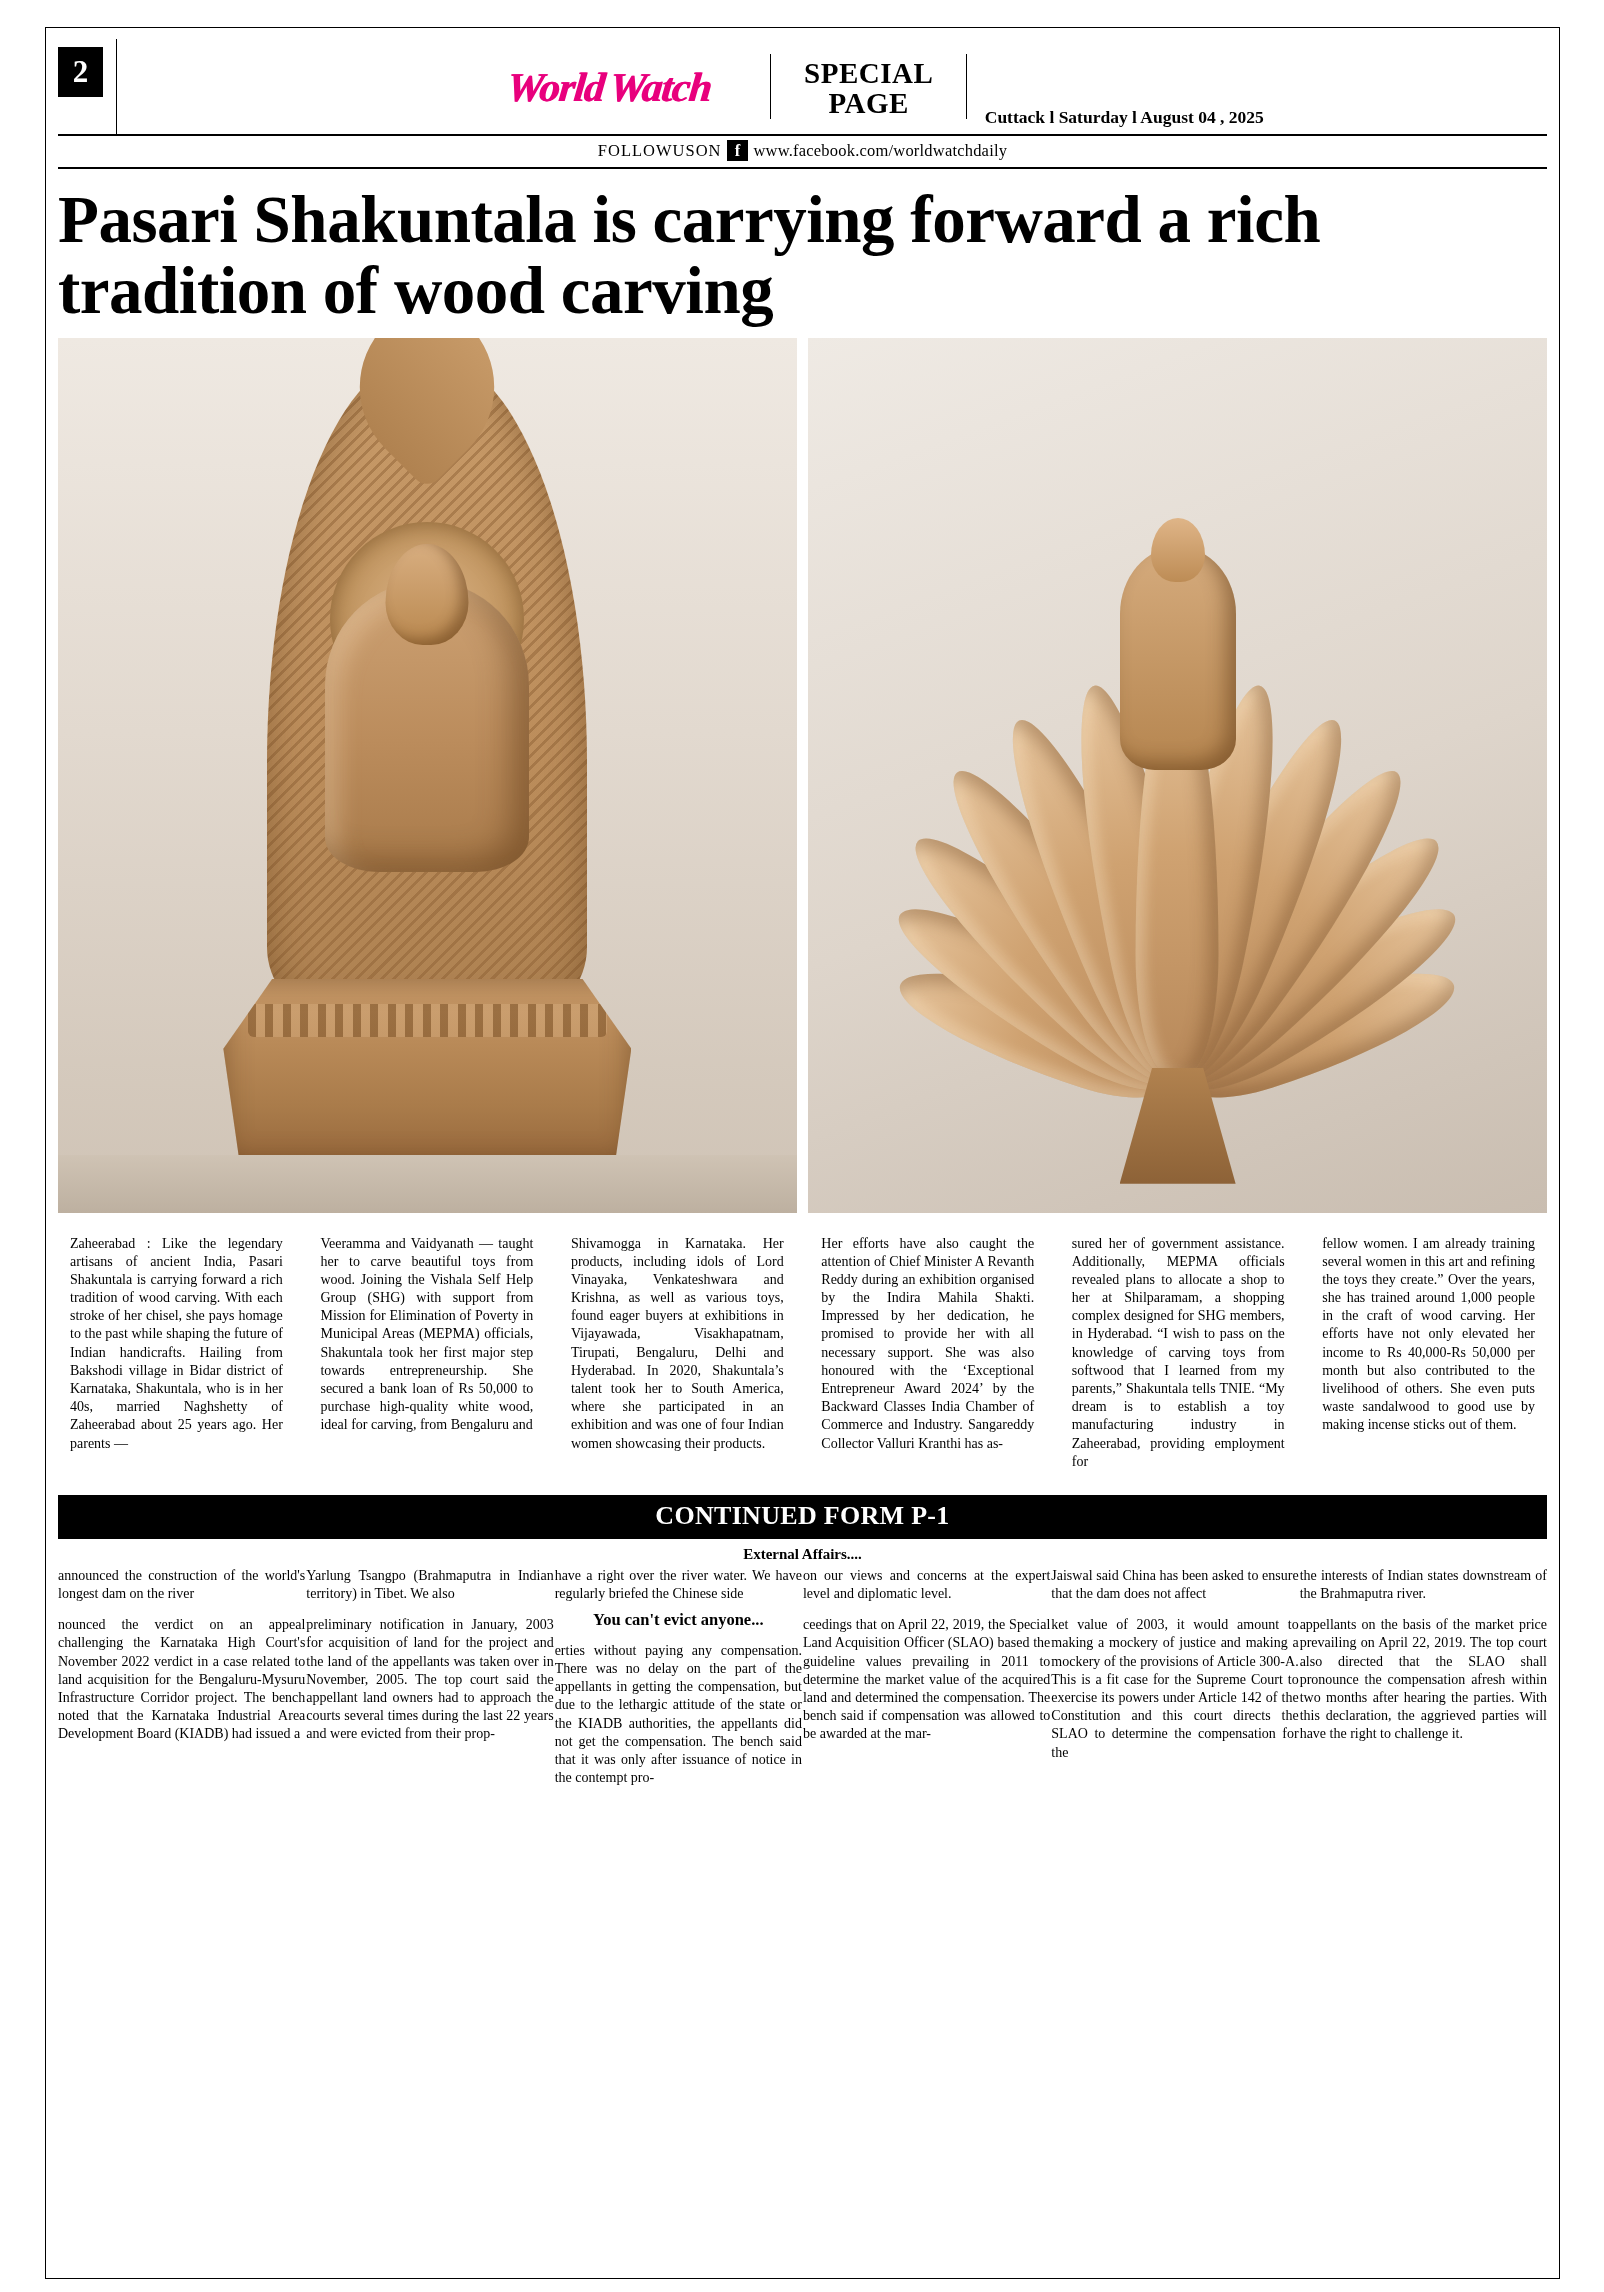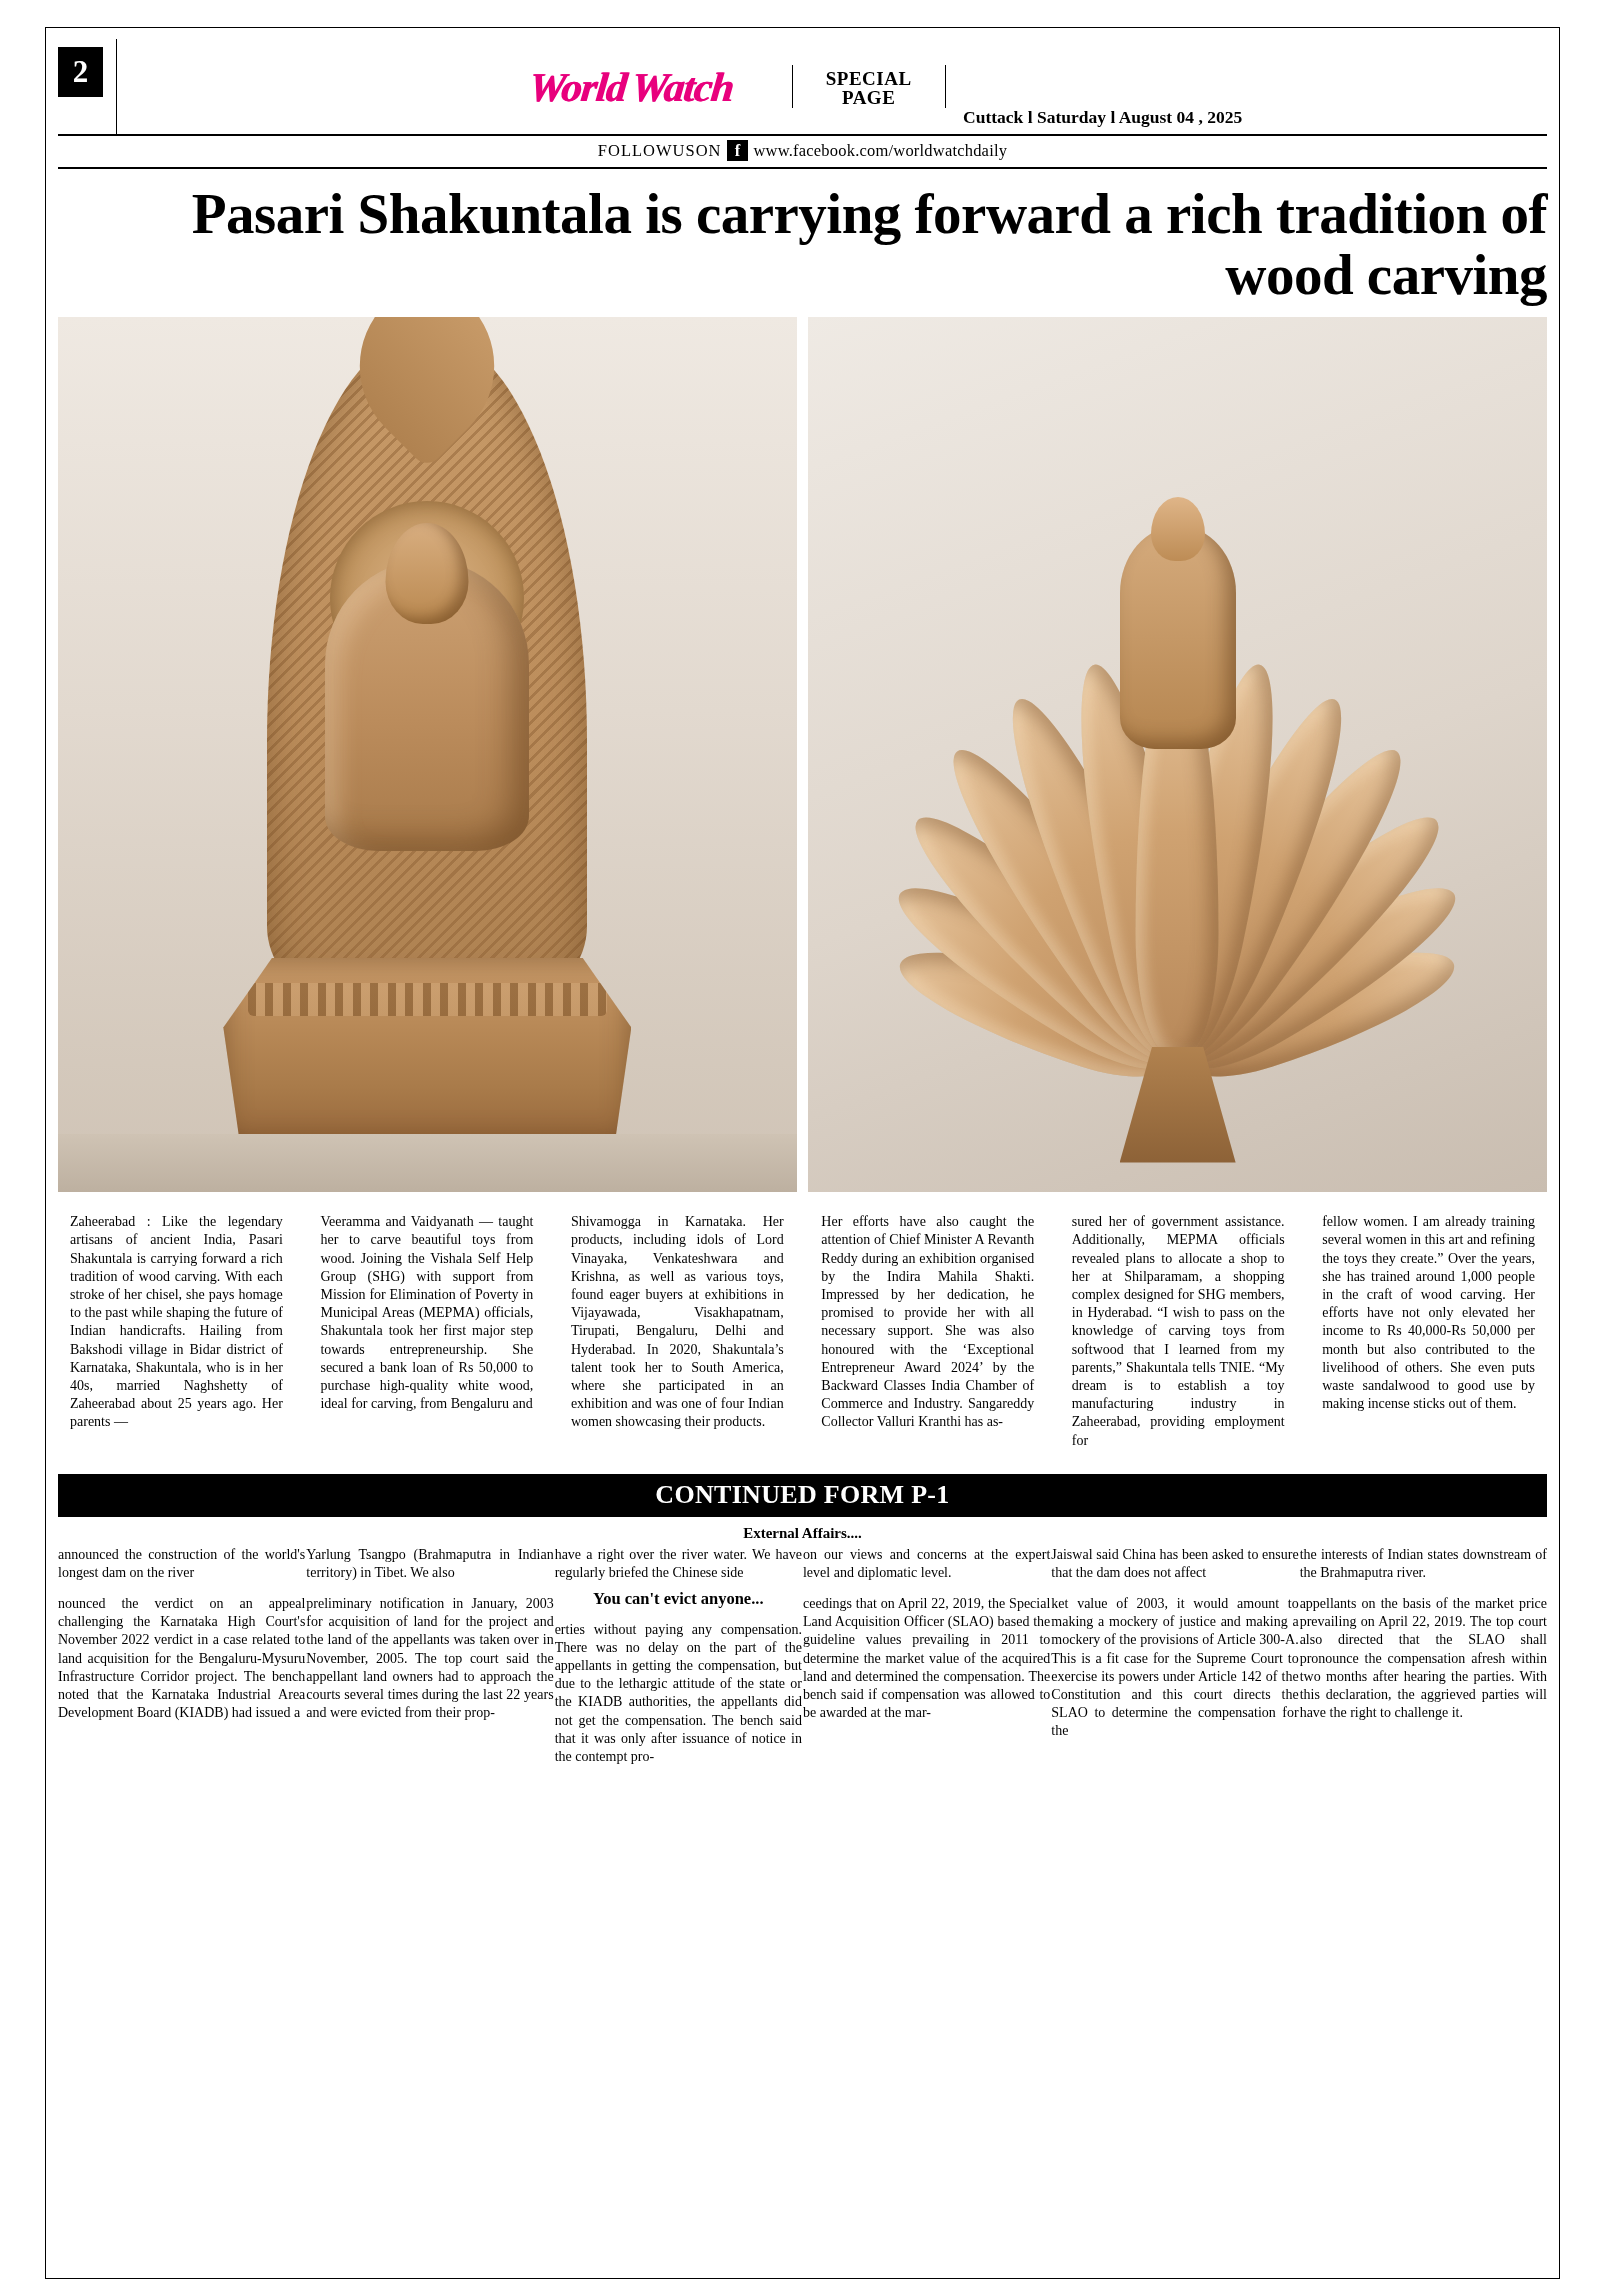--- a/index.html
+++ b/index.html
@@ -57,21 +57,21 @@
     transform:skewX(-6deg);
     text-shadow:1px 0 0 #e8007d;
   }
   .brand .w2 { margin-left:5.8px; }
   .special-page {
     border-left:1.9px solid #000;
     border-right:1.9px solid #000;
     margin-left:59px;
     padding:3.9px 33px 0 33px;
     text-align:center;
-    font-size:19px;
+    font-size:29px;
     font-weight:bold;
     line-height:1.05;
     letter-spacing:0.5px;
     align-self:center;
   }
   .dateline {
     align-self:flex-end;
     padding:0 0 5.8px 17.5px;
     font-size:17.5px;
     font-weight:bold;
@@ -92,24 +92,24 @@
     width:20.4px; height:21.3px;
     line-height:21.3px;
     text-align:center;
     margin:0 5.8px -2.9px 5.8px;
     font-size:16.5px;
   }
   .followus .label { letter-spacing:1px; }
 
   
   .headline {
-    text-align:right;
-    font-family:"Liberation Serif", serif;
-    font-weight:bold;
-    font-size:57px;
+    text-align:left;
+    font-family:"Liberation Serif", serif;
+    font-weight:bold;
+    font-size:67px;
     line-height:1.06;
     margin:15.5px 0 11.6px 0;
     letter-spacing:-0.5px;
   }
 
   
   .photos {
     display:flex;
     gap:11.6px;
     height:875px;

